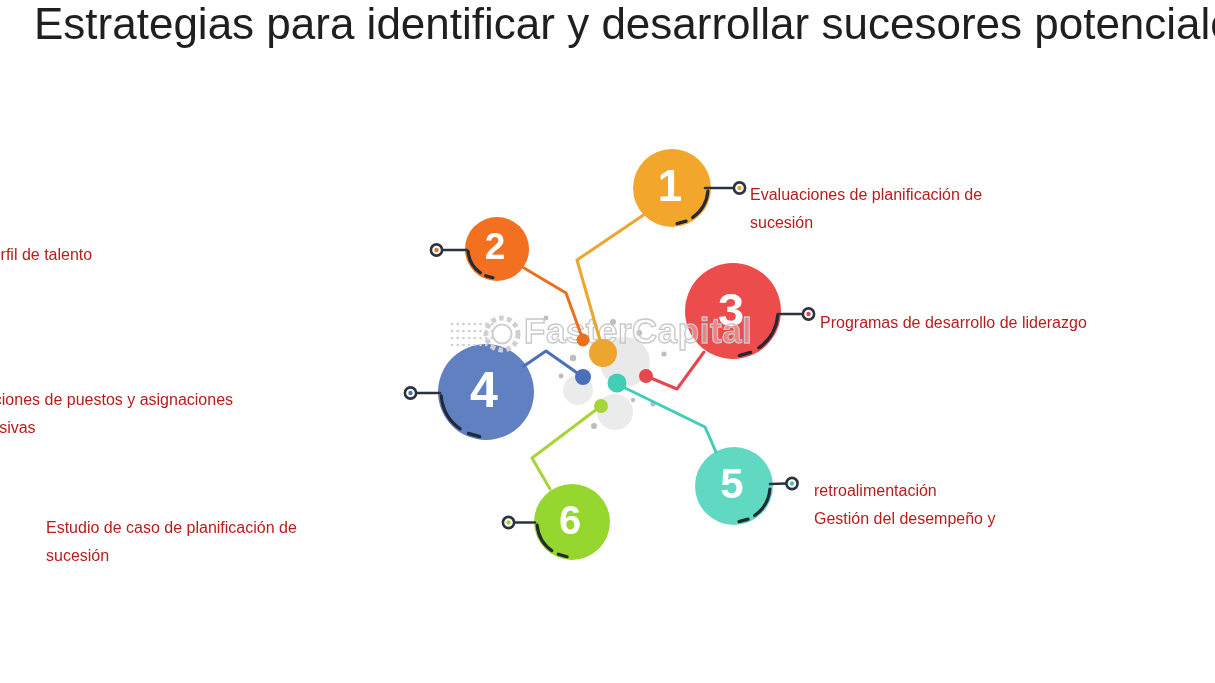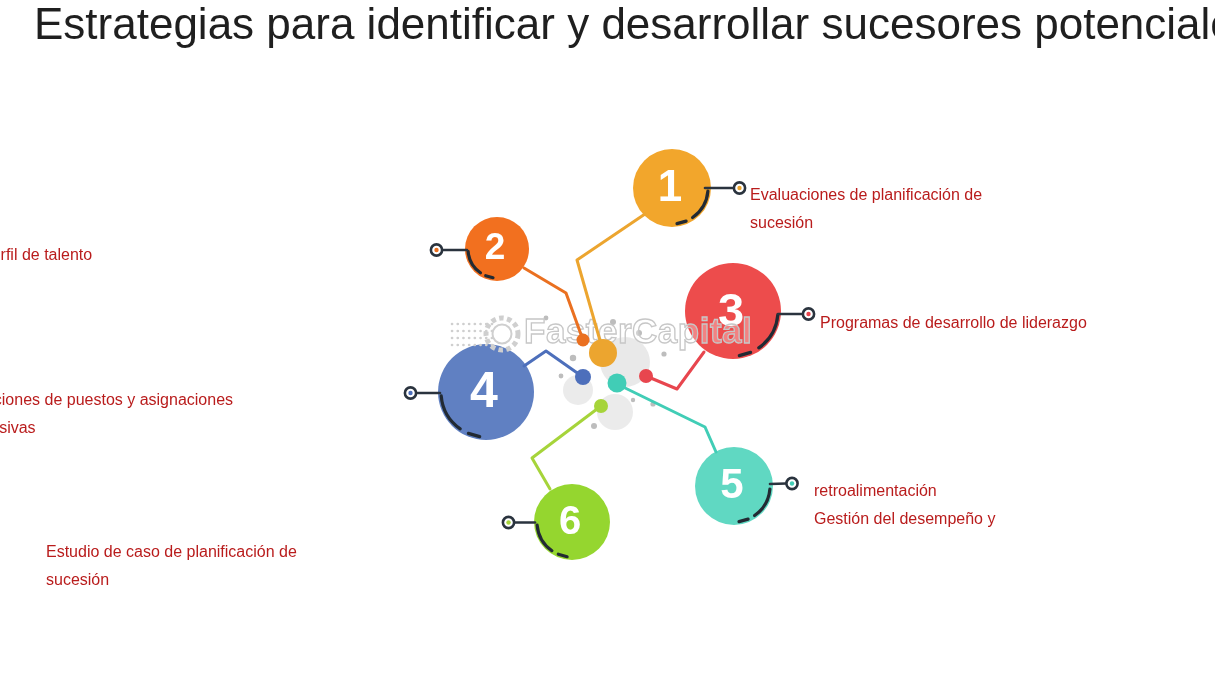--- a/index.html
+++ b/index.html
@@ -70,21 +70,21 @@
     <span>Programas de desarrollo de liderazgo</span>
   </div>
   <div class="label" style="left:-40px;top:386px;">
     <span>Rotaciones de puestos y asignaciones</span>
     <span>extensivas</span>
   </div>
   <div class="label" style="left:814px;top:477px;">
     <span>retroalimentación</span>
     <span>Gestión del desempeño y</span>
   </div>
-  <div class="label" style="left:46px;top:514px;margin-top:24px;">
+  <div class="label" style="left:46px;top:514px;">
     <span>Estudio de caso de planificación de</span>
     <span>sucesión</span>
   </div>
 
   <svg class="layer" width="1215" height="683" viewBox="0 0 1215 683">
     <g fill="#D7D7D7">
       <circle cx="625" cy="362" r="25" opacity="0.55"></circle>
       <circle cx="578" cy="390" r="15" opacity="0.5"></circle>
       <circle cx="615" cy="412" r="18" opacity="0.5"></circle>
     </g>

